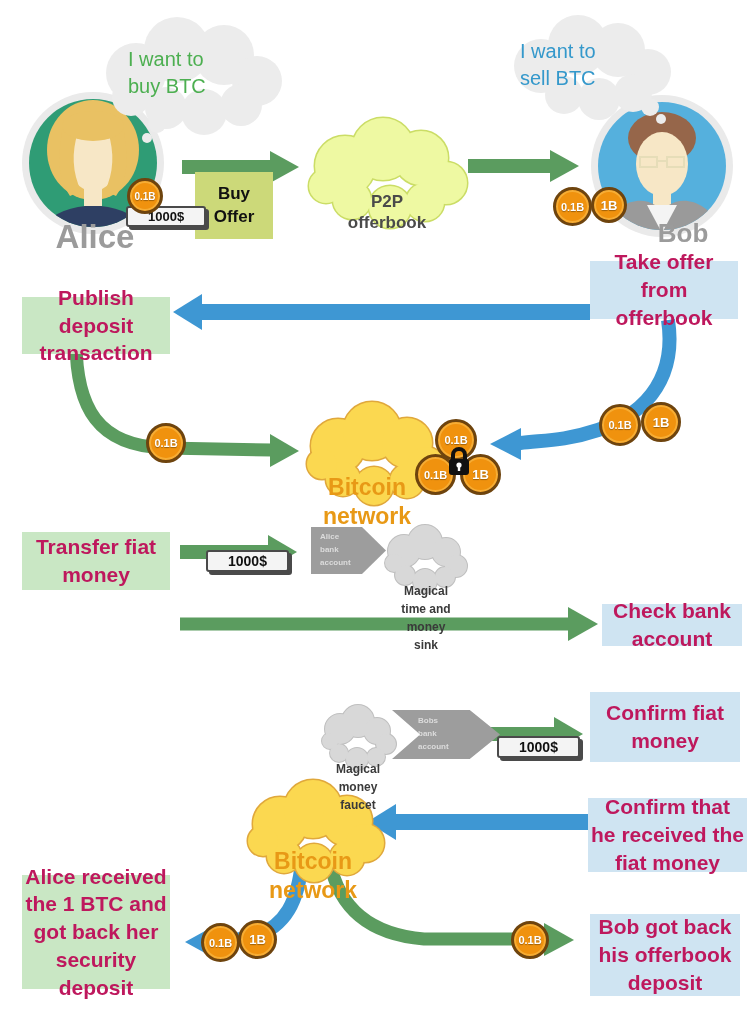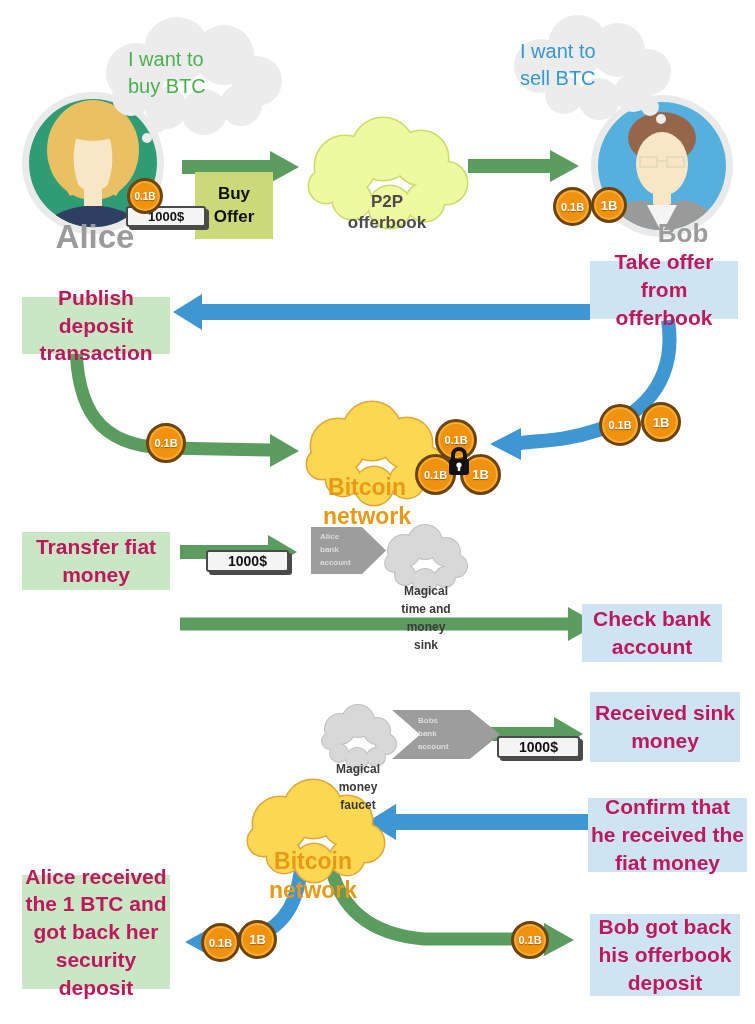--- a/index.html
+++ b/index.html
@@ -292,23 +292,23 @@
   <div class="actor-name" style="left:628px;top:218px;width:110px;font-size:26px;">Bob</div>
 
   <div class="box buyoffer" style="left:195px;top:172px;width:78px;height:67px;">Buy
 Offer</div>
   <div class="box green" style="left:22px;top:285px;width:148px;height:57px;">Publish deposit
 transaction</div>
   <div class="box blue" style="left:590px;top:261px;width:148px;height:58px;">Take offer from
 offerbook</div>
   <div class="box green" style="left:22px;top:520px;width:148px;height:58px;">Transfer fiat
 money</div>
-  <div class="box blue" style="left:582px;top:604px;width:140px;height:58px;">Check bank
+  <div class="box blue" style="left:602px;top:604px;width:140px;height:42px;">Check bank
 account</div>
-  <div class="box blue" style="left:590px;top:692px;width:150px;height:70px;">Received sink
+  <div class="box blue" style="left:590px;top:692px;width:150px;height:70px;">Confirm fiat
 money</div>
   <div class="box blue" style="left:588px;top:798px;width:159px;height:74px;">Confirm that
 he received the
 fiat money</div>
   <div class="box green" style="left:22px;top:863px;width:148px;height:114px;">Alice received
 the 1 BTC and
 got back her
 security
 deposit</div>
   <div class="box blue" style="left:590px;top:914px;width:150px;height:82px;">Bob got back

